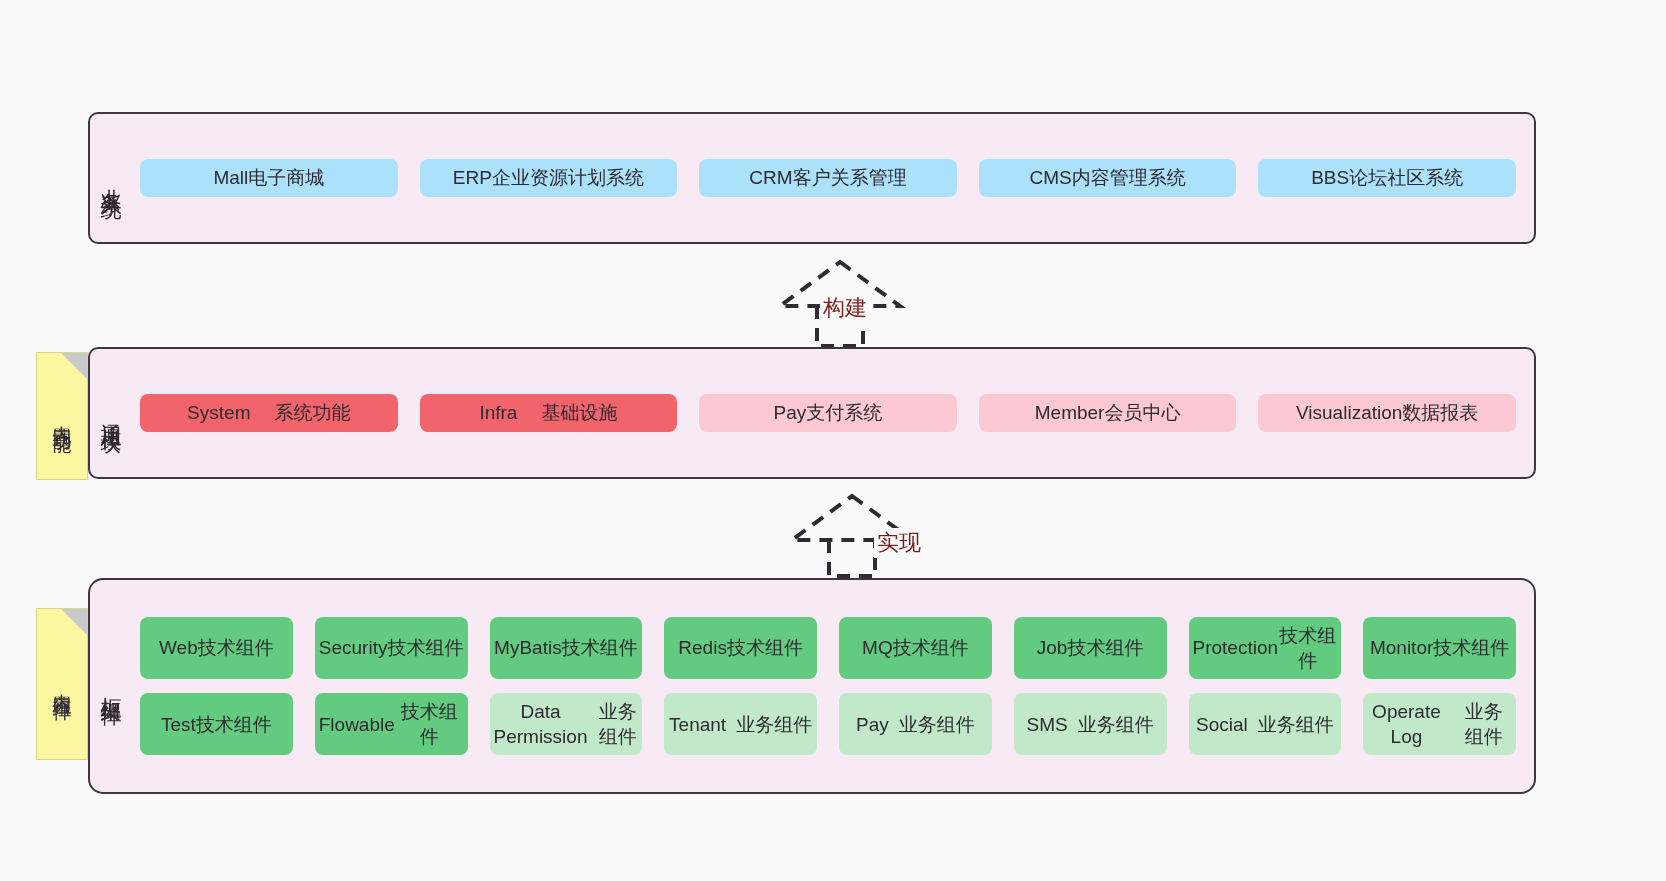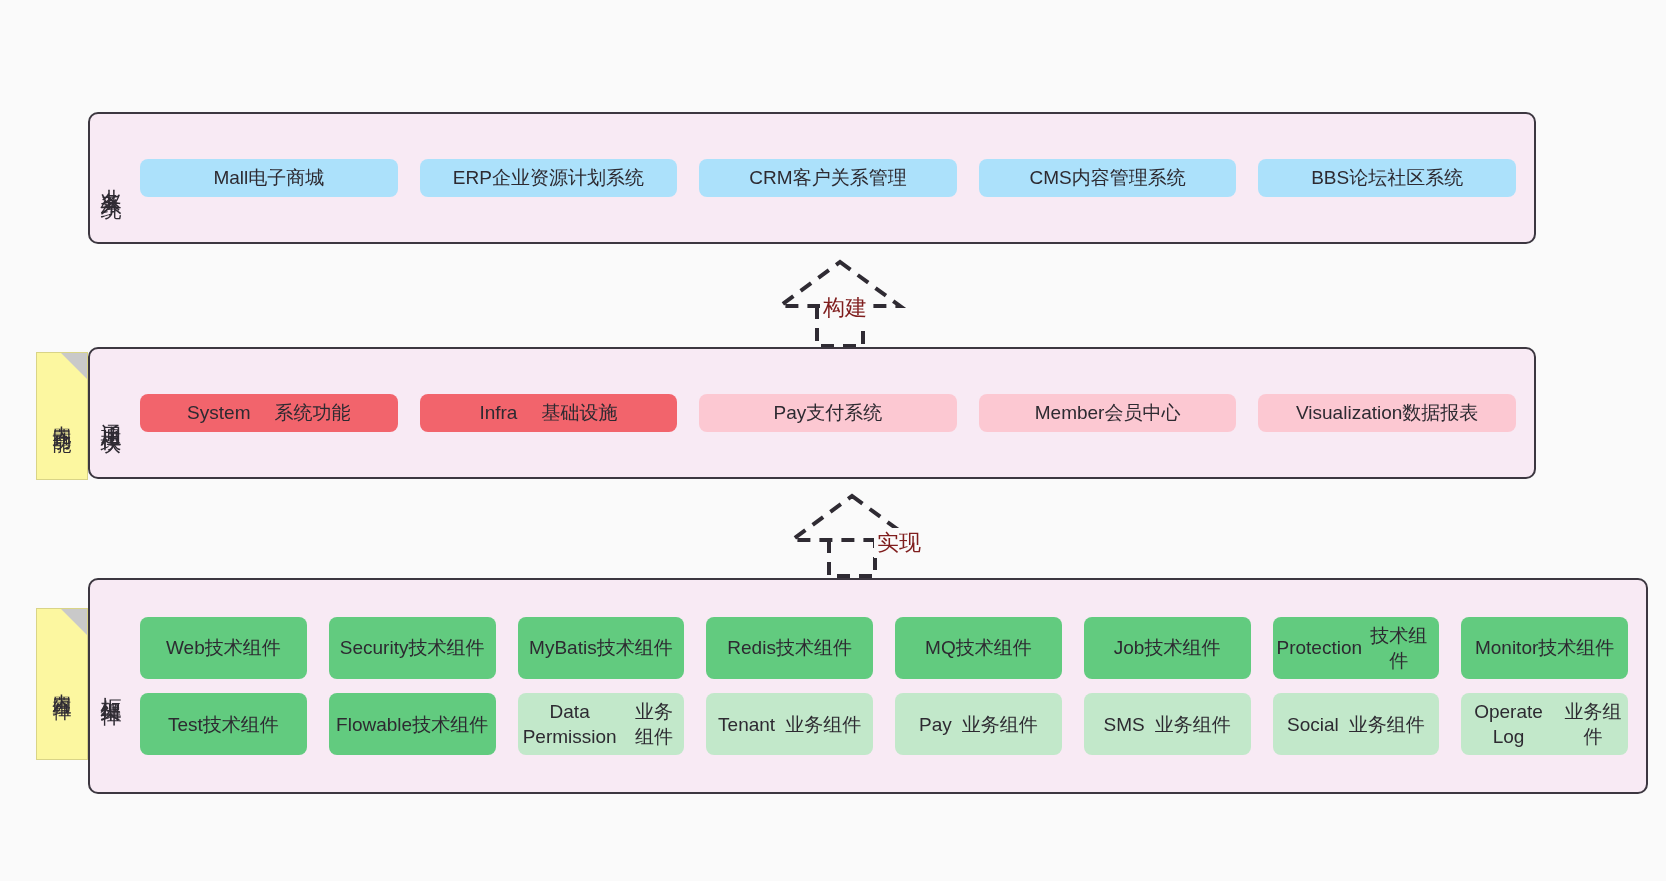--- a/index.html
+++ b/index.html
@@ -196,21 +196,21 @@
       <path d="M 57 48 L 57 84 L 103 84 L 103 48" fill="none" stroke="#2f2b33" stroke-width="4" stroke-dasharray="13,9"></path>
     </svg>
     <span class="conn-label" style="left:60px; top:36px;margin-left:42px;">实现</span>
   </div>
 
   <div class="note" style="left:36px; top:608px; width:52px; height:152px;">
     <span class="fold"></span>
     <span>内置组件</span>
   </div>
 
-  <div class="layer" id="layer-framework" style="left:88px; top:578px; width:1560px; height:216px;">
+  <div class="layer" id="layer-framework" style="left:88px; top:578px; width:1448px; height:216px;border-radius:15px;">
     <div class="layer-label">框架组件</div>
     <div class="layer-body">
       <div class="row" id="framework-row1">
           <div class="node n-green">
             <span class="t-en">Web</span>
             <span class="t-cn">技术组件</span>
           </div>
           <div class="node n-green">
             <span class="t-en">Security</span>
             <span class="t-cn">技术组件</span>

